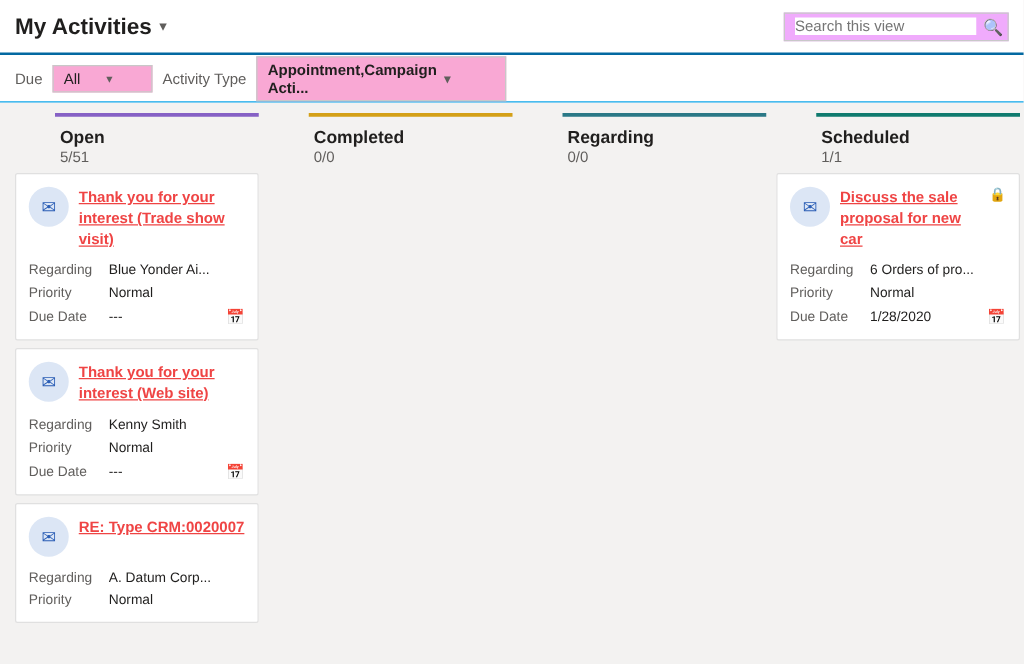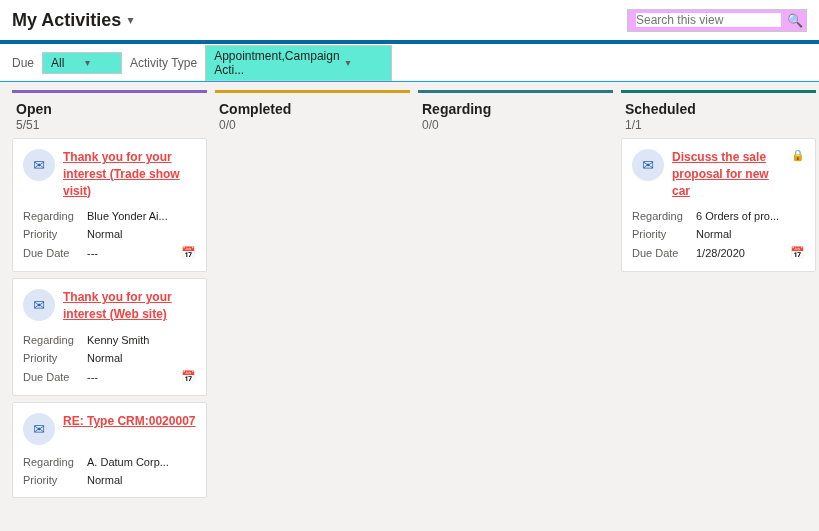--- a/index.html
+++ b/index.html
@@ -7,21 +7,21 @@
       font-family: 'Segoe UI', sans-serif;
       font-size: 13px;
       background: #f3f2f1;
       color: #333;
       width: 819px;
       height: 531px;
       overflow: hidden;
     }
     .header {
       background: #fff;
-      border-bottom: 4px solid #0369a1;
+      border-bottom: 2px solid #0369a1;
       padding: 0 12px;
       height: 44px;
       display: flex;
       align-items: center;
       justify-content: space-between;
     }
     .header-left {
       display: flex;
       align-items: center;
       gap: 6px;
@@ -63,51 +63,53 @@
       height: 38px;
     }
     .toolbar-label {
       font-size: 12px;
       color: #605e5c;
     }
     .toolbar-select {
       display: flex;
       align-items: center;
       border: 1px solid #c8c8c8;
-      background: #5eead4;
+      background: #f9a8d4;
       padding: 3px 8px;
       gap: 6px;
       cursor: pointer;
       font-size: 12px;
       color: #201f1e;
       min-width: 80px;
     }
     .toolbar-select span { flex: 1; }
     .toolbar-select .chevron { color: #605e5c; font-size: 10px; }
     .activity-type-select {
       min-width: 160px;
+      font-weight: bold;
     }
     .board {
       display: flex;
       gap: 0;
       padding: 8px 12px;
       height: calc(531px - 44px - 38px);
       overflow-x: auto;
     }
     .column {
       background: #f3f2f1;
       min-width: 195px;
       width: 195px;
       margin-right: 8px;
       display: flex;
       flex-direction: column;
     }
     .column-header {
       padding: 8px 4px 6px 4px;
       border-top: 3px solid #b91c1c;
+      margin-left: 32px;
     }
     .column-header.open-col { border-top-color: #8661c5; }
     .column-header.completed-col { border-top-color: #d4a017; }
     .column-header.canceled-col { border-top-color: #2a7886; }
     .column-header.scheduled-col { border-top-color: #0f7a6e; }
     .column-title {
       font-size: 14px;
       font-weight: 600;
       color: #201f1e;
     }

